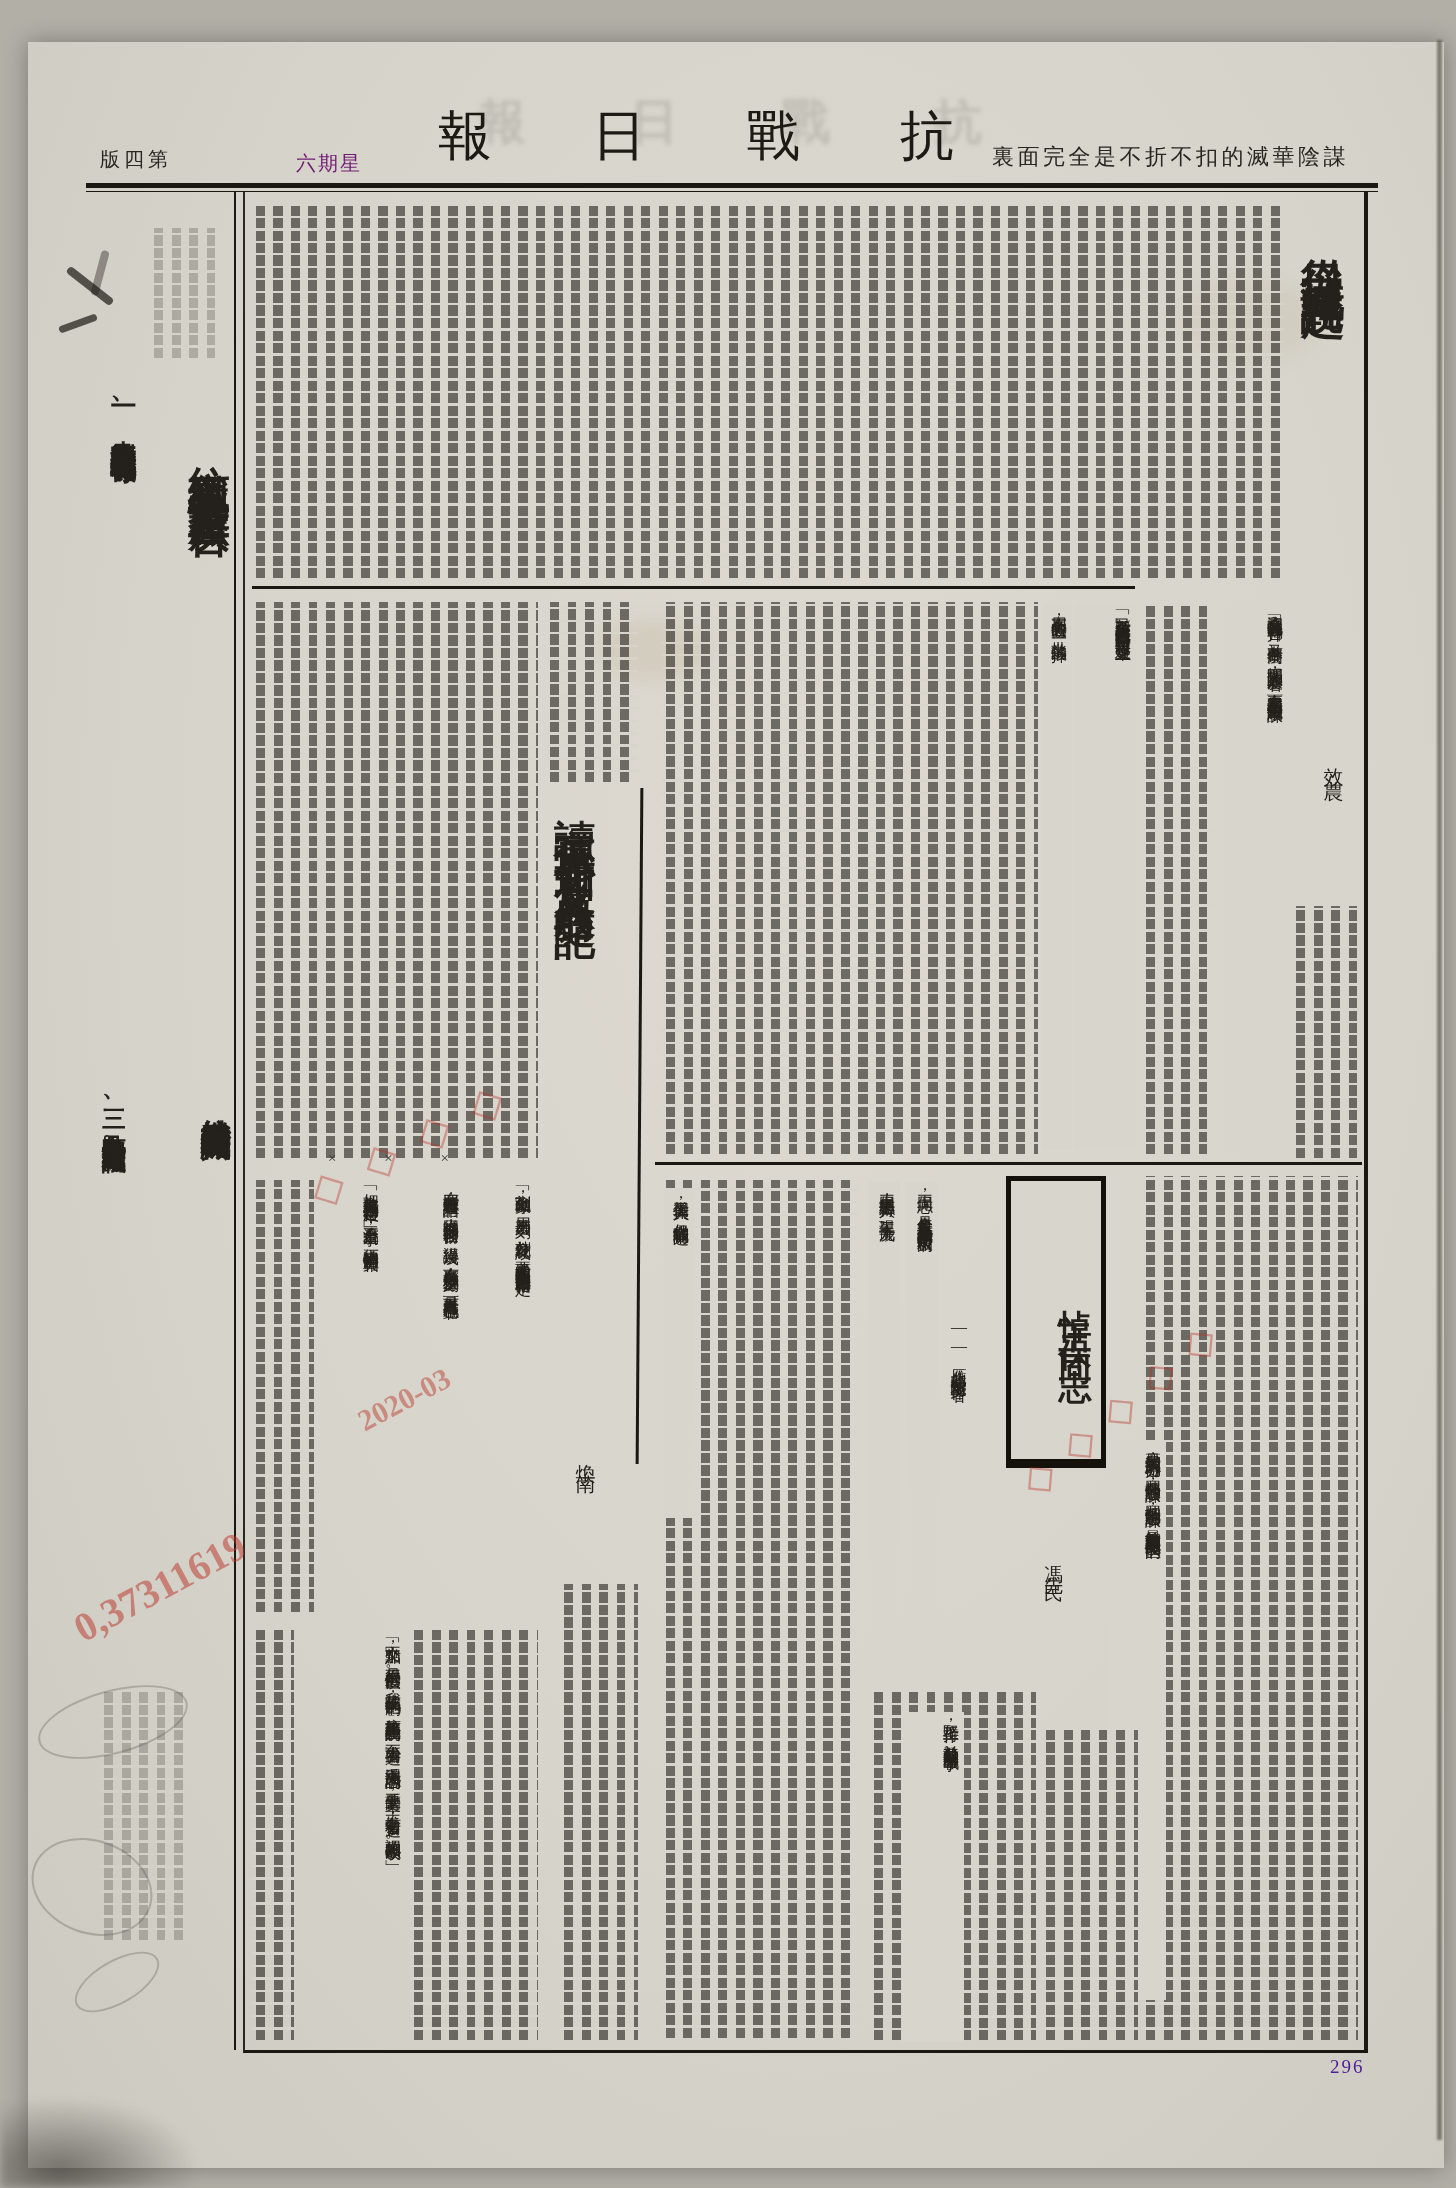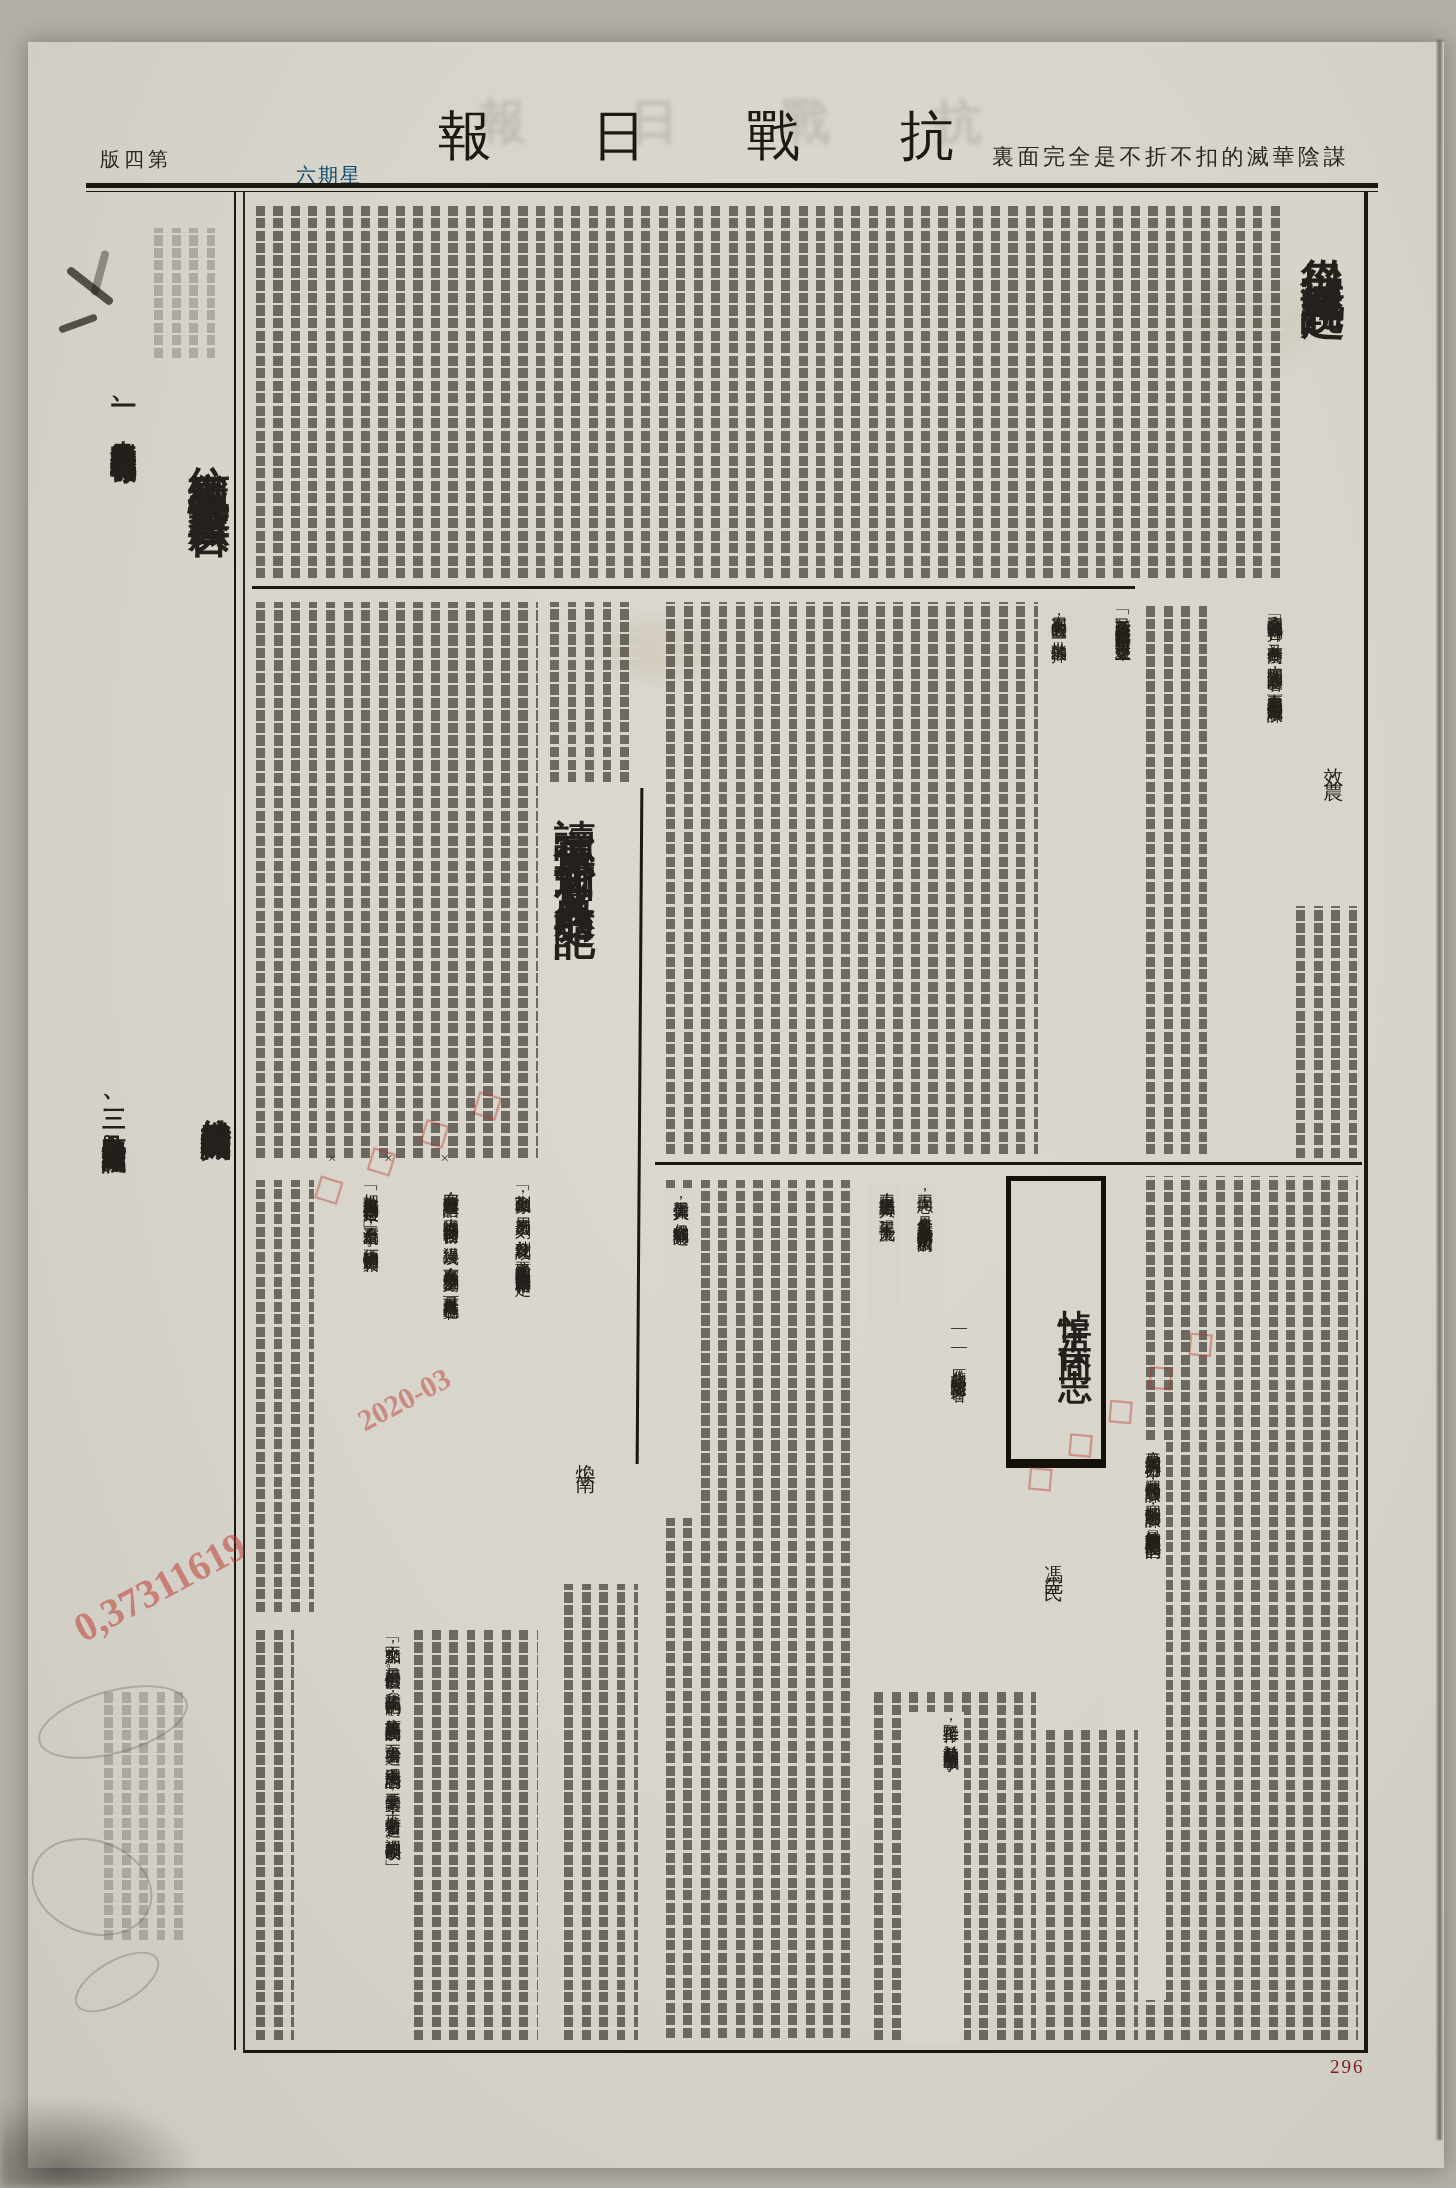--- a/index.html
+++ b/index.html
@@ -30,21 +30,21 @@
   <div class="abs paper"></div>
 
   <div class="abs" style="left:600px;top:620px;width:110px;height:60px;background:rgba(150,122,72,.10);border-radius:50%;filter:blur(8px);"></div>
   <div class="abs" style="left:1180px;top:280px;width:140px;height:80px;background:rgba(150,122,72,.08);border-radius:50%;filter:blur(10px);"></div>
   <div class="abs" style="left:0;top:2096px;width:200px;height:92px;background:radial-gradient(ellipse at 30% 80%, rgba(45,42,38,.55), transparent 70%);filter:blur(4px);"></div>
   <div class="abs" style="left:1437px;top:40px;width:5px;height:2100px;background:rgba(60,56,50,.55);filter:blur(1px);"></div>
 
   <div class="abs" style="left:478px;top:90px;font-size:48px;font-weight:bold;letter-spacing:104px;color:rgba(70,66,58,.16);filter:blur(2px);white-space:nowrap;">報日戰抗</div>
   <div class="abs" style="left:438px;top:100px;font-size:54px;font-weight:normal;letter-spacing:100px;color:#1d1a15;white-space:nowrap;">報日戰抗</div>
   <div class="abs" style="left:992px;top:142px;font-size:22px;letter-spacing:3.5px;color:#2a2721;white-space:nowrap;">裏面完全是不折不扣的滅華陰謀</div>
-  <div class="abs" style="left:296px;top:150px;font-size:20px;letter-spacing:2px;color:#0c4a6e;margin-top:12px;">六期星</div>
+  <div class="abs" style="left:296px;top:150px;font-size:20px;letter-spacing:2px;color:#701a75;">六期星</div>
   <div class="abs" style="left:100px;top:146px;font-size:20px;letter-spacing:4px;color:#2a2721;">版四第</div>
 
   <div class="abs rule" style="left:86px;top:183px;width:1292px;height:5px;"></div>
   <div class="abs rule" style="left:86px;top:191px;width:1292px;height:1px;"></div>
   <div class="abs" style="left:243px;top:192px;width:1119px;height:1858px;border-right:4px solid var(--rule);border-left:2px solid #2a2722;border-bottom:3px solid var(--rule);"></div>
   <div class="abs rule" style="left:234px;top:192px;width:2px;height:1858px;"></div>
 
   <div class="abs v" style="left:1294px;top:224px;height:370px;font-size:44px;font-weight:bold;letter-spacing:6px;line-height:1.3;">從日寇滅韓說起</div>
   <div class="abs v paperbg" style="left:1306px;top:752px;height:150px;width:44px;font-size:20px;letter-spacing:14px;">效農</div>
 
@@ -94,21 +94,21 @@
   <div class="abs v" style="left:298px;top:1632px;width:108px;height:408px;font-size:16px;">「文不加點」，是很不好的習慣。我一生就吃了牠的虧，應該如魯迅先生說的：「至少看兩遍」；毛澤東同志說的：「重要的文章，不妨看它十多遍，認真的加以刪改。」</div>
   <div class="abs sim" style="left:410px;top:1630px;width:128px;height:410px;"></div>
 
   <div class="abs sim light" style="left:150px;top:228px;width:66px;height:130px;"></div>
   <div class="abs v" style="left:156px;top:432px;width:76px;height:450px;font-size:42px;font-weight:bold;letter-spacing:6px;line-height:1.1;">紡織工具製造廠廣告</div>
   <div class="abs v" style="left:70px;top:392px;width:70px;height:460px;font-size:26px;font-weight:bold;line-height:1.3;">一、本廠承製各種紡織機具及彈花機軋花機等</div>
   <div class="abs v" style="left:192px;top:1095px;width:42px;height:450px;font-size:30px;font-weight:bold;line-height:1.2;">紡紗機手搖紡紗機等紡織機具</div>
   <div class="abs v" style="left:92px;top:1090px;width:36px;height:530px;font-size:24px;font-weight:bold;line-height:1.2;">三、凡有定購定修者函商或來廠面議均可。</div>
   <div class="abs sim light" style="left:100px;top:1690px;width:86px;height:250px;"></div>
 
-  <div class="abs" style="left:1330px;top:2056px;font-size:19px;color:#7f1d1d;letter-spacing:2px;">296</div>
+  <div class="abs" style="left:1330px;top:2056px;font-size:19px;color:#4c1d95;letter-spacing:2px;">296</div>
 
   <div class="abs wm" style="left:66px;top:1610px;font-size:40px;transform:rotate(-28deg);transform-origin:left top;">0,37311619</div>
   <div class="abs wm" style="left:300px;top:1172px;font-size:44px;letter-spacing:26px;color:rgba(185,48,36,.38);transform:rotate(-28deg);transform-origin:left top;">◇◇◇◇</div>
   <div class="abs wm" style="left:352px;top:1408px;font-size:30px;color:rgba(185,48,36,.45);transform:rotate(-28deg);transform-origin:left top;">2020-03</div>
   <div class="abs wm" style="left:1010px;top:1468px;font-size:42px;letter-spacing:20px;color:rgba(185,48,36,.4);transform:rotate(-40deg);transform-origin:left top;">◇◇◇◇◇</div>
 
   <div class="abs inkmark" style="left:62px;top:282px;width:56px;height:8px;transform:rotate(38deg);"></div>
   <div class="abs inkmark" style="left:58px;top:320px;width:40px;height:7px;transform:rotate(-20deg);"></div>
   <div class="abs inkmark" style="left:96px;top:250px;width:8px;height:46px;transform:rotate(15deg);opacity:.55;"></div>
   <div class="abs scrib" style="left:36px;top:1690px;width:150px;height:60px;transform:rotate(-15deg);"></div>

